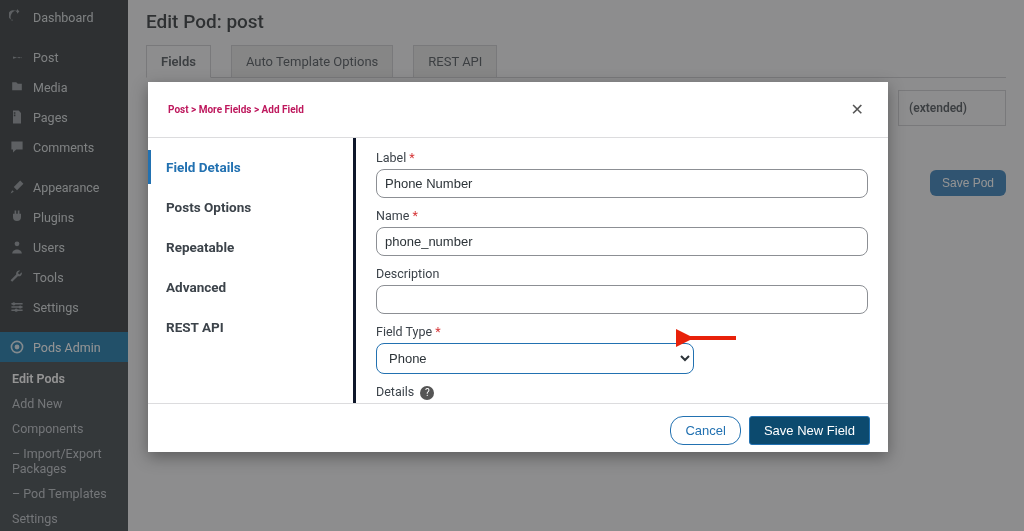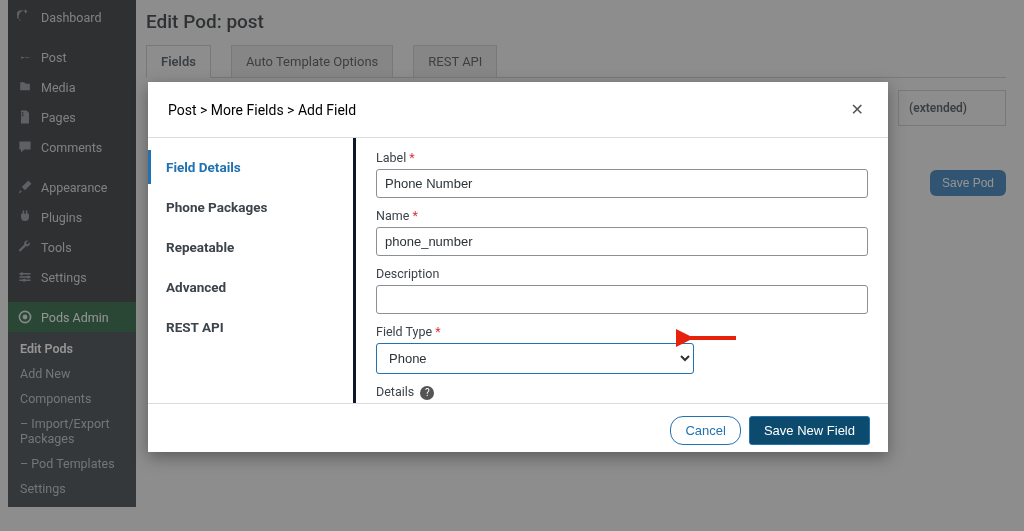--- a/index.html
+++ b/index.html
@@ -1,27 +1,27 @@
 <!DOCTYPE html>
 <html><head>
   <meta charset="utf-8">
   <style>
     * { margin:0; padding:0; box-sizing:border-box; }
     body { font-family:-apple-system,BlinkMacSystemFont,"Segoe UI",Roboto,Arial,sans-serif; font-size:13px; color:#1d2327; width:1024px; height:531px; overflow:hidden; position:relative; background:#f0f0f1; }
 
     .viewport { position:relative; width:1024px; height:531px; }
 
     
-    .wp-sidebar { position:absolute; left:8px; top:0; width:128px; height:479px; background:#1d2327; color:#f0f0f1; font-size:12.5px; }
+    .wp-sidebar { position:absolute; left:0; top:0; width:128px; height:479px; background:#1d2327; color:#f0f0f1; font-size:12.5px; }
     .wp-sidebar .menu { list-style:none; padding-top:2px; }
     .wp-sidebar .menu li { display:flex; align-items:center; gap:7px; padding:6px 8px; color:#d1d5d8; cursor:pointer; }
     .wp-sidebar .menu li .ico { width:18px; height:18px; display:flex; align-items:center; justify-content:center; opacity:.85; }
     .wp-sidebar .menu li .ico svg { width:16px; height:16px; fill:#9aa0a6; }
     .wp-sidebar .menu li.sep { height:10px; padding:0; }
-    .wp-sidebar .menu li.active { background:#14532d; color:#fff; position:relative; }
+    .wp-sidebar .menu li.active { background:#0369a1; color:#fff; position:relative; }
     .wp-sidebar .menu li.active .ico svg { fill:#fff; }
     .wp-sidebar .menu li.active::after { content:""; position:absolute; right:-6px; top:50%; transform:translateY(-50%); width:0; height:0; border-top:6px solid transparent; border-bottom:6px solid transparent; border-right:6px solid #f0f0f1; }
     .wp-sidebar .submenu { list-style:none; background:#2c3338; padding:4px 0 6px 0; }
     .wp-sidebar .submenu li { padding:5px 8px 5px 12px; color:#b6bcc2; cursor:pointer; gap:0; }
     .wp-sidebar .submenu li.current { color:#fff; font-weight:600; }
 
     
     .main { position:absolute; left:128px; top:0; right:0; height:531px; padding:0 18px; }
     .page-title { font-size:19px; font-weight:500; color:#1d2327; padding:10px 0 12px 0; }
     .tabs { display:flex; gap:16px; border-bottom:1px solid #c3c4c7; }
@@ -30,33 +30,33 @@
     .side-panel { position:absolute; right:18px; top:90px; width:108px; }
     .ext-box { border:1px solid #c3c4c7; padding:10px; font-size:12px; color:#3c434a; font-weight:600; }
     .save-pod-btn { margin-top:44px; float:right; background:#2271b1; color:#fff; border:none; padding:6px 12px; font-size:12px; cursor:pointer; border-radius:6px; }
 
     
     .overlay { position:absolute; inset:0; background:rgba(60,60,60,0.55); }
 
     
     .modal { position:absolute; top:82px; left:148px; width:740px; height:370px; background:#fff; box-shadow:0 5px 15px rgba(0,0,0,.35); }
     .modal-header { display:flex; justify-content:space-between; align-items:center; padding:14px 20px; border-bottom:1px solid #dcdcde; }
-    .modal-header .bc { font-size:14px; font-weight:400; color:#000000; }
+    .modal-header .bc { font-size:10px; font-weight:700; color:#be185d; }
     .modal-header .close { font-size:16px; color:#555; cursor:pointer; padding:4px; background:none; border:none; }
     .modal-body { display:flex; height:265px; overflow:hidden; }
     .modal-sidenav { width:208px; border-right:3px solid #0f172a; padding:12px 0; }
     .modal-sidenav ul { list-style:none; }
     .modal-sidenav li { padding:9px 18px; font-size:13.5px; font-weight:700; color:#3c434a; cursor:pointer; margin-bottom:6px; }
     .modal-sidenav li.active { color:#2271b1; border-left:3px solid #2271b1; padding-left:15px; }
     .modal-form { flex:1; padding:12px 20px 4px 20px; }
     .form-row { margin-bottom:10px; }
     .form-row label { display:block; font-size:12.5px; color:#3c434a; margin-bottom:4px; }
     .req { color:#d63638; }
     .form-row input[type=text], .form-row select {
-      width:100%; padding:6px 8px; border:1px solid #8c8f94; border-radius:3px; font-size:13px; color:#2c3338; background:#fff;
+      width:100%; padding:6px 8px; border:1px solid #8c8f94; border-radius:8px; font-size:13px; color:#2c3338; background:#fff;
     }
     .form-row.ft select { width:318px; border:1px solid #2271b1; }
     .helpico { display:inline-block; width:14px; height:14px; border-radius:50%; background:#555; color:#fff; font-size:10px; text-align:center; line-height:14px; margin-left:3px; }
 
     .modal-footer { border-top:1px solid #dcdcde; padding:12px 18px; display:flex; justify-content:flex-end; gap:8px; }
     .btn-cancel { background:#fff; color:#2271b1; border:1px solid #2271b1; padding:6px 14px; border-radius:13px; font-size:13px; cursor:pointer; }
     .btn-save { background:#0c4a6e; color:#fff; border:1px solid #2271b1; padding:6px 14px; border-radius:3px; font-size:13px; cursor:pointer; }
 
     
     .arrow-anno { position:absolute; left:676px; top:328px; pointer-events:none; }
@@ -118,20 +118,29 @@
           </span>
           <span>Appearance</span>
         </li>
       <li>
           <span class="ico">
             <svg viewBox="0 0 20 20">
               <path d="M7 2v4H5v4a5 5 0 0010 0V6h-2V2h-2v4H9V2z"></path>
             </svg>
           </span>
           <span>Plugins</span>
+        </li>
+      <li>
+          <span class="ico">
+            <svg viewBox="0 0 20 20">
+              <circle cx="10" cy="6" r="3"></circle>
+              <path d="M4 18c0-3 3-5 6-5s6 2 6 5z"></path>
+            </svg>
+          </span>
+          <span>Users</span>
         </li>
       <li>
           <span class="ico">
             <svg viewBox="0 0 20 20">
               <path d="M16 4a4 4 0 01-5 5l-7 7-2-2 7-7a4 4 0 015-5l-3 3 2 2z"></path>
             </svg>
           </span>
           <span>Tools</span>
         </li>
       <li>
@@ -184,21 +193,21 @@
 
   <div class="modal">
     <div class="modal-header">
       <div class="bc">Post &gt; More Fields &gt; Add Field</div>
       <button class="close"><span>✕</span></button>
     </div>
     <div class="modal-body">
       <div class="modal-sidenav">
         <ul>
           <li class="active">Field Details</li>
-          <li>Phone Packages</li>
+          <li>Posts Options</li>
           <li>Repeatable</li>
           <li>Advanced</li>
           <li>REST API</li>
         </ul>
       </div>
       <div class="modal-form">
         <div class="form-row">
           <label><span>Label</span> <span class="req">*</span></label>
           <input type="text" value="Phone Number" style="">
         </div>

